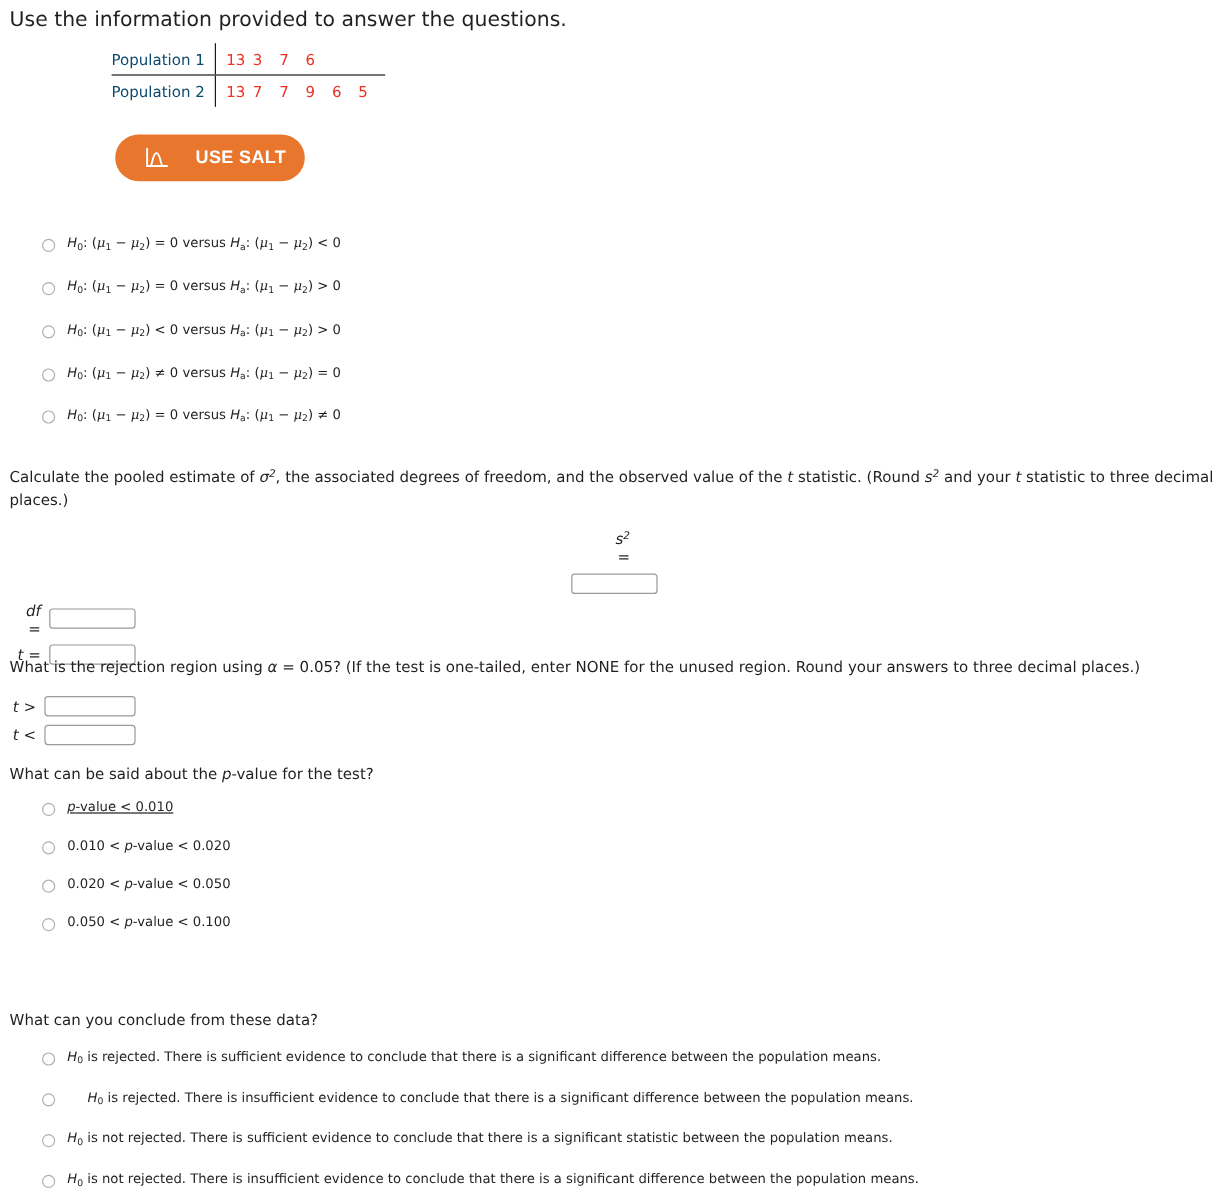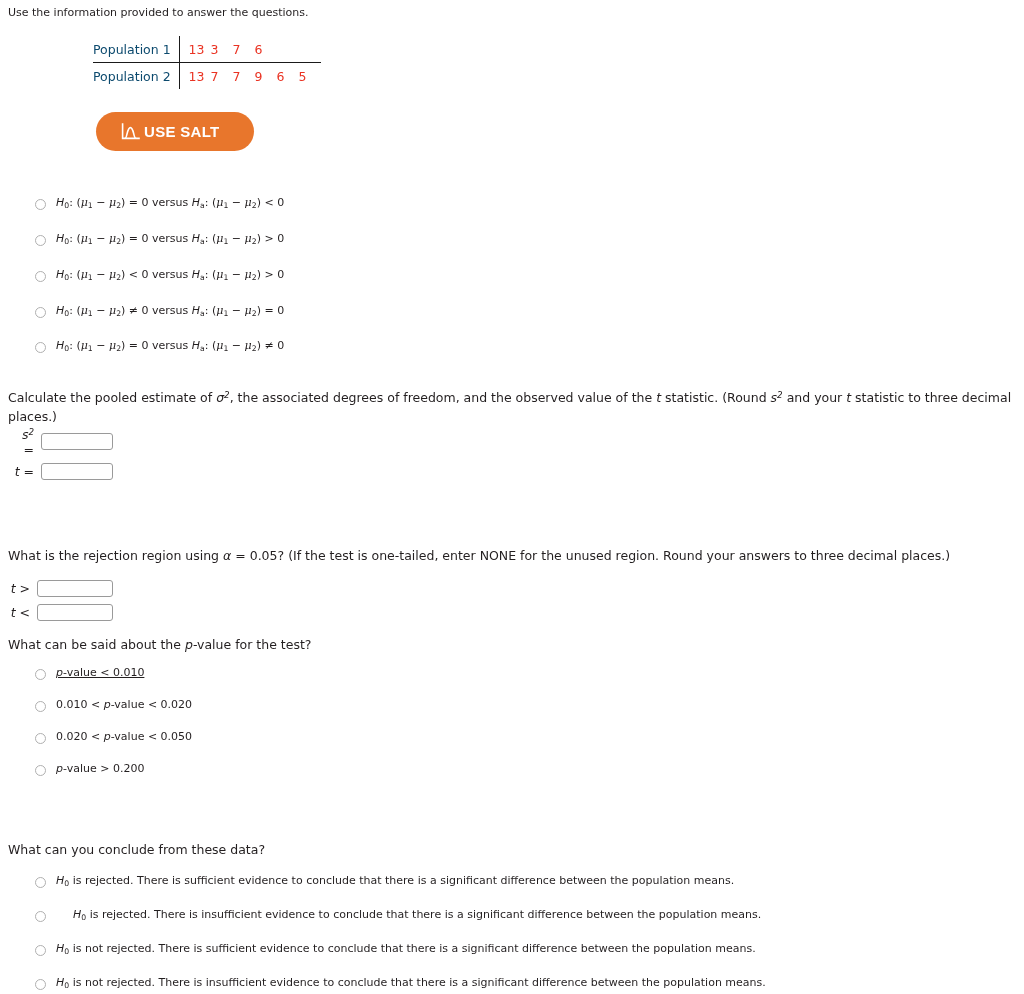--- a/index.html
+++ b/index.html
@@ -18,21 +18,21 @@
   }
   .page {
     position: relative;
     width: 1024px;
     height: 994px;
     padding: 0;
   }
 
   
   .prompt {
-    font-size: 11px;
+    font-size: 17px;
     line-height: 1.52;
     color: #231f20;
   }
   .intro {
     position: absolute;
     left: 8px;
     top: 5px;
   }
 
   
@@ -76,21 +76,21 @@
     position: absolute;
     left: 96px;
     top: 112px;
     width: 158px;
     height: 39px;
     background: #e8762c;
     border-radius: 20px;
     border: none;
     display: flex;
     align-items: center;
-    gap: 4px;
+    gap: 23px;
     padding: 0 0 0 25px;
     box-sizing: border-box;
     cursor: pointer;
   }
   .salt-btn .salt-label {
     color: #ffffff;
     font-size: 15px;
     font-weight: bold;
     letter-spacing: 0.3px;
   }
@@ -223,22 +223,26 @@
 
     <div class="opt" style="margin-top:21px;">
       <span class="radio"></span>
       <span class="opt-label"><span class="it">H</span><sub>0</sub>: (<span class="mu">μ</span><sub>1</sub> − <span class="mu">μ</span><sub>2</sub>) <span>=</span> <span>0</span> <span>versus</span> <span class="it">H</span><sub>a</sub>: (<span class="mu">μ</span><sub>1</sub> − <span class="mu">μ</span><sub>2</sub>) <span>≠</span> <span>0</span></span>
     </div>
   </div>
 
   <div class="q" style="top:388px; width:1008px;">
     <div class="q-text"><span>Calculate the pooled estimate of </span><span class="it"><span>σ</span><sup>2</sup></span><span>, the associated degrees of freedom, and the observed value of the </span><span class="it">t</span><span> statistic. (Round </span><span class="it"><span>s</span><sup>2</sup></span><span> and your </span><span class="it">t</span><span> statistic to three decimal places.)</span></div>
 
-    <div class="field-row" style="">
+    <div class="field-row" style="margin-top:14px;flex-direction:column;">
       <span class="field-lbl"><span>s</span><sup>2</sup> <span class="eq">=</span></span>
+      <input class="box" type="text" value="" style="">
+    </div>
+    <div class="field-row" style="margin-top:6px;">
+      <span class="field-lbl"><span>df</span> <span class="eq">=</span></span>
       <input class="box" type="text" value="" style="">
     </div>
     <div class="field-row" style="margin-top:6px;">
       <span class="field-lbl"><span>t</span> <span class="eq">=</span></span>
       <input class="box" type="text" value="" style="">
     </div>
   </div>
 
   <div class="q" style="top:546px; width:980px;">
     <div class="q-text"><span>What is the rejection region using </span><span class="it">α</span><span> = 0.05? (If the test is one-tailed, enter NONE for the unused region. Round your answers to three decimal places.)</span></div>
@@ -263,38 +267,38 @@
     <div class="opt" style="margin-top:17px;">
       <span class="radio"></span>
       <span class="opt-label"><span>0.010 &lt; </span><span class="it">p</span><span>-value &lt; 0.020</span></span>
     </div>
     <div class="opt" style="margin-top:17px;">
       <span class="radio"></span>
       <span class="opt-label"><span>0.020 &lt; </span><span class="it">p</span><span>-value &lt; 0.050</span></span>
     </div>
     <div class="opt" style="margin-top:17px;">
       <span class="radio"></span>
-      <span class="opt-label"><span></span><span class="it">p</span><span>-value &gt; 0.200</span></span>
+      <span class="opt-label"><span>0.050 &lt; </span><span class="it">p</span><span>-value &lt; 0.100</span></span>
     </div>
   </div>
 
   <div class="q" style="top:840px;">
     <div class="q-text">What can you conclude from these data?</div>
 
     <div class="opt" style="margin-top:15px;">
       <span class="radio"></span>
       <span class="opt-label"><span class="it">H</span><sub>0</sub><span> is rejected. There is sufficient evidence to conclude that there is a significant difference between the population means.</span></span>
     </div>
     <div class="opt" style="margin-top:19px;gap:27px;">
       <span class="radio"></span>
       <span class="opt-label"><span class="it">H</span><sub>0</sub><span> is rejected. There is insufficient evidence to conclude that there is a significant difference between the population means.</span></span>
     </div>
     <div class="opt" style="margin-top:19px;">
       <span class="radio"></span>
-      <span class="opt-label"><span class="it">H</span><sub>0</sub><span> is not rejected. There is sufficient evidence to conclude that there is a significant difference between the population means.</span></span>
+      <span class="opt-label"><span class="it">H</span><sub>0</sub><span> is not rejected. There is sufficient evidence to conclude that there is a significant statistic between the population means.</span></span>
     </div>
     <div class="opt" style="margin-top:19px;">
       <span class="radio"></span>
       <span class="opt-label"><span class="it">H</span><sub>0</sub><span> is not rejected. There is insufficient evidence to conclude that there is a significant difference between the population means.</span></span>
     </div>
   </div>
 
 </div>
 
 </body></html>

